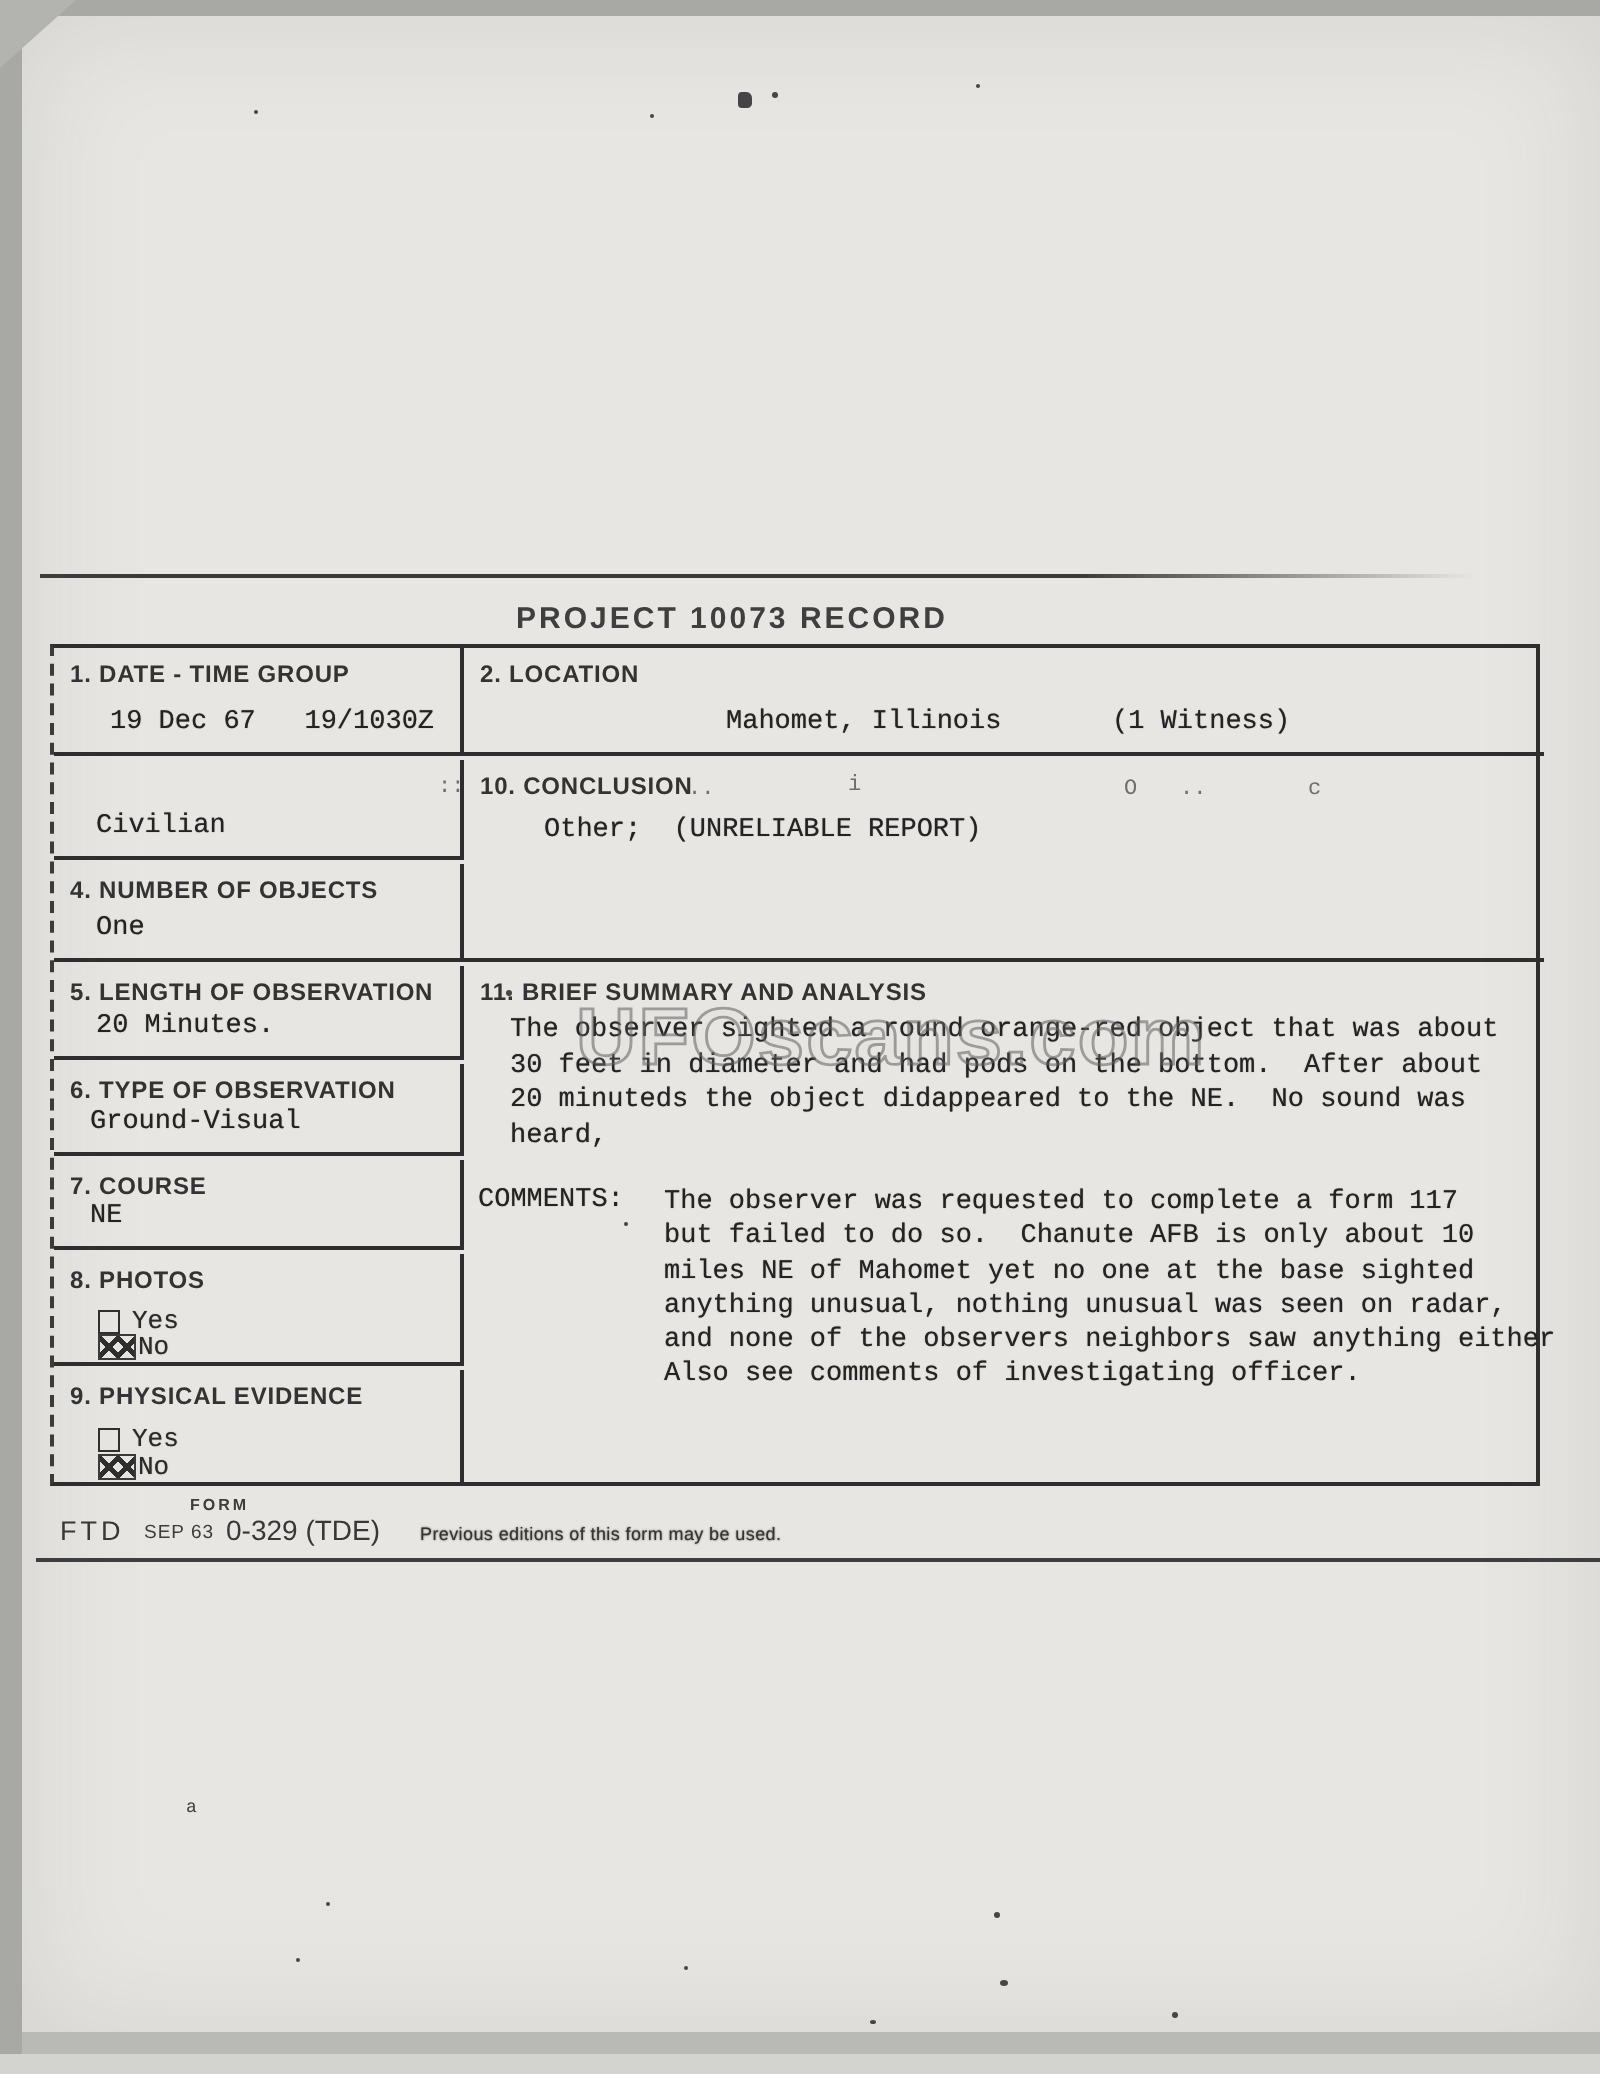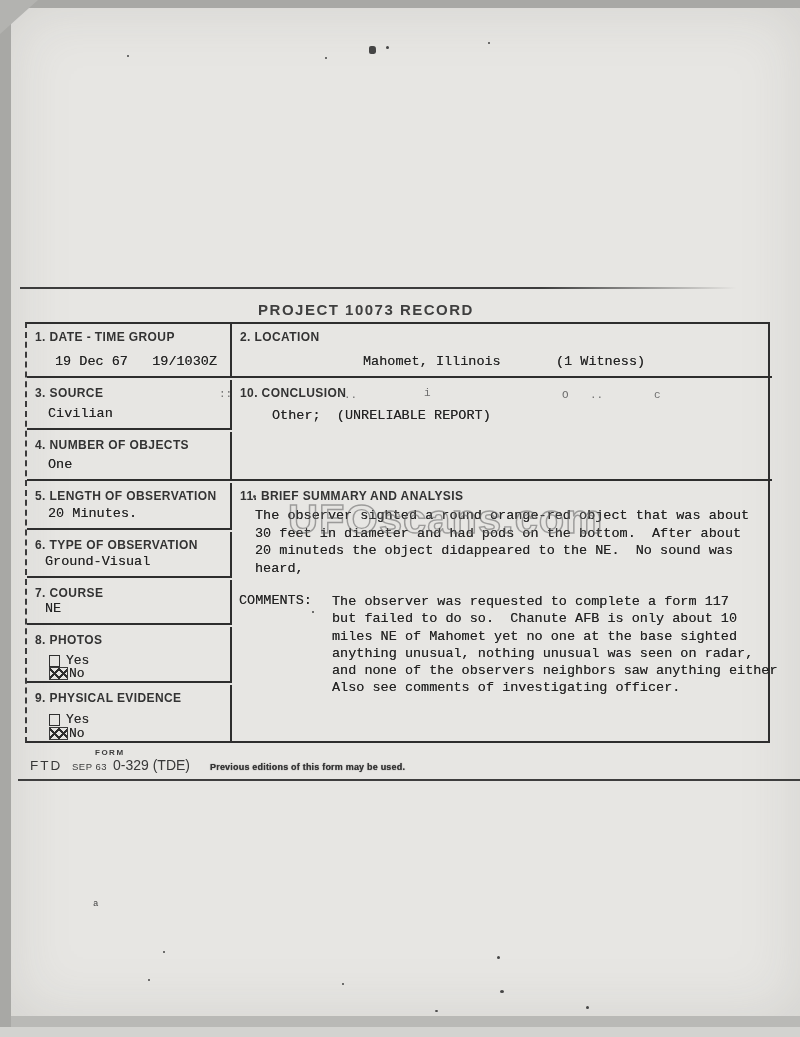--- a/index.html
+++ b/index.html
@@ -57,21 +57,21 @@
     font-family:"Liberation Sans",sans-serif;color:rgba(215,215,212,0.10);
     -webkit-text-stroke:1.4px rgba(95,95,95,0.55);letter-spacing:1px;transform:scaleX(1.04);
     transform-origin:left;}
 
   
   .footer-form-word{position:absolute;left:95px;top:748px;font-size:8px;letter-spacing:1.5px;
     font-weight:700;color:#3c3c3c;}
   .footer-ftd{position:absolute;left:30px;top:758px;font-size:13.5px;letter-spacing:2px;color:#383838;}
   .footer-sep{position:absolute;left:72px;top:761px;font-size:9.5px;letter-spacing:0.5px;color:#3c3c3c;}
   .footer-number{position:absolute;left:113px;top:757px;font-size:14px;color:#383838;}
-  .footer-note{position:absolute;left:210px;top:762px;font-size:9px;font-weight:700;color:#333;
+  .footer-note{position:absolute;left:210px;top:762px;font-size:9px;font-weight:400;color:#333;
     letter-spacing:0.2px;text-shadow:0 0 1px rgba(40,40,40,0.8);}
 
   .speck{position:absolute;background:#454545;border-radius:50%;}
   .glyph-speck{position:absolute;left:93px;top:899px;font-family:"Liberation Mono",monospace;
     font-size:9px;color:#3f3f3f;}
 </style>
 </head>
 <body>
 
 <div id="scan">
@@ -91,21 +91,20 @@
     </div>
 
     <div class="cell right-col" style="top:0;height:54px;">
       <span class="cell-label">2.  LOCATION</span>
       <span class="value tw" style="left:131px;">Mahomet, Illinois</span>
       <span class="value tw" style="left:324px;">(1 Witness)</span>
 
     </div>
 
     <div class="cell left-col" style="top:56px;height:50px;">
-      <span class="cell-label">3.  SOURCE</span>
       <span class="stray" style="left:192px;top:8px;">::</span>
       <span class="value tw" style="left:21px;">Civilian</span>
     </div>
 
     <div class="cell right-col" style="top:56px;height:101px;">
       <span class="cell-label">10.  CONCLUSION</span>
       <span class="stray" style="left:112px;top:9px;">..</span>
       <span class="stray" style="left:192px;top:7px;">i</span>
       <span class="stray" style="left:330px;top:9px;">O</span>
       <span class="stray" style="left:358px;top:9px;">..</span>

